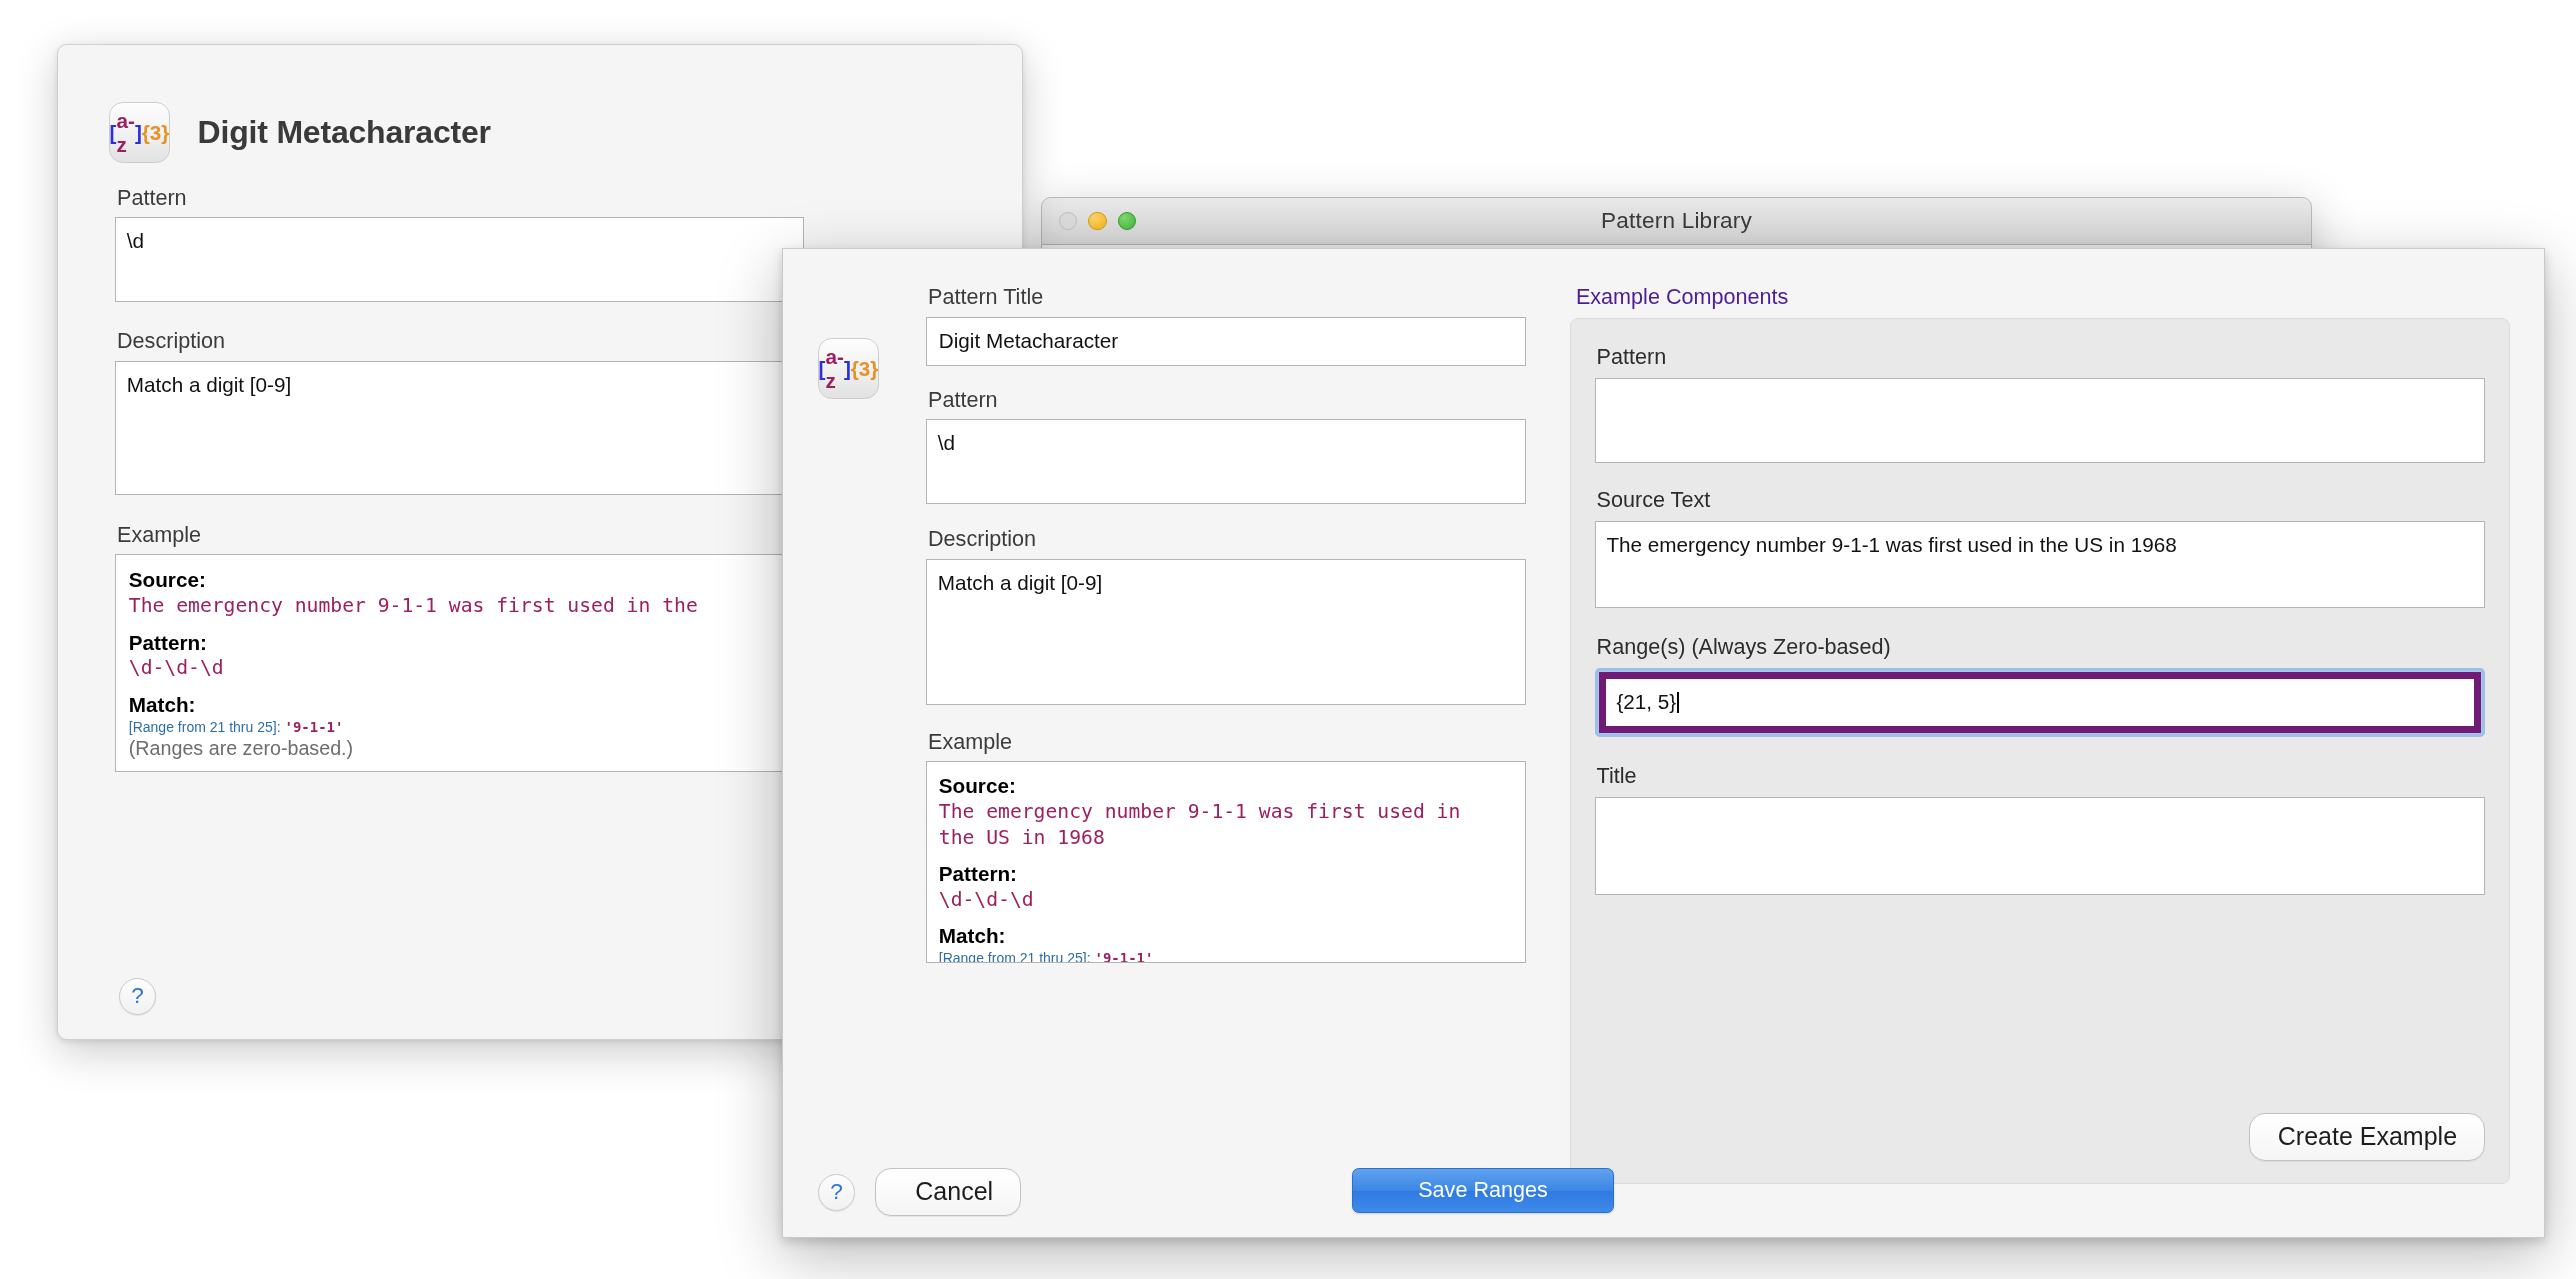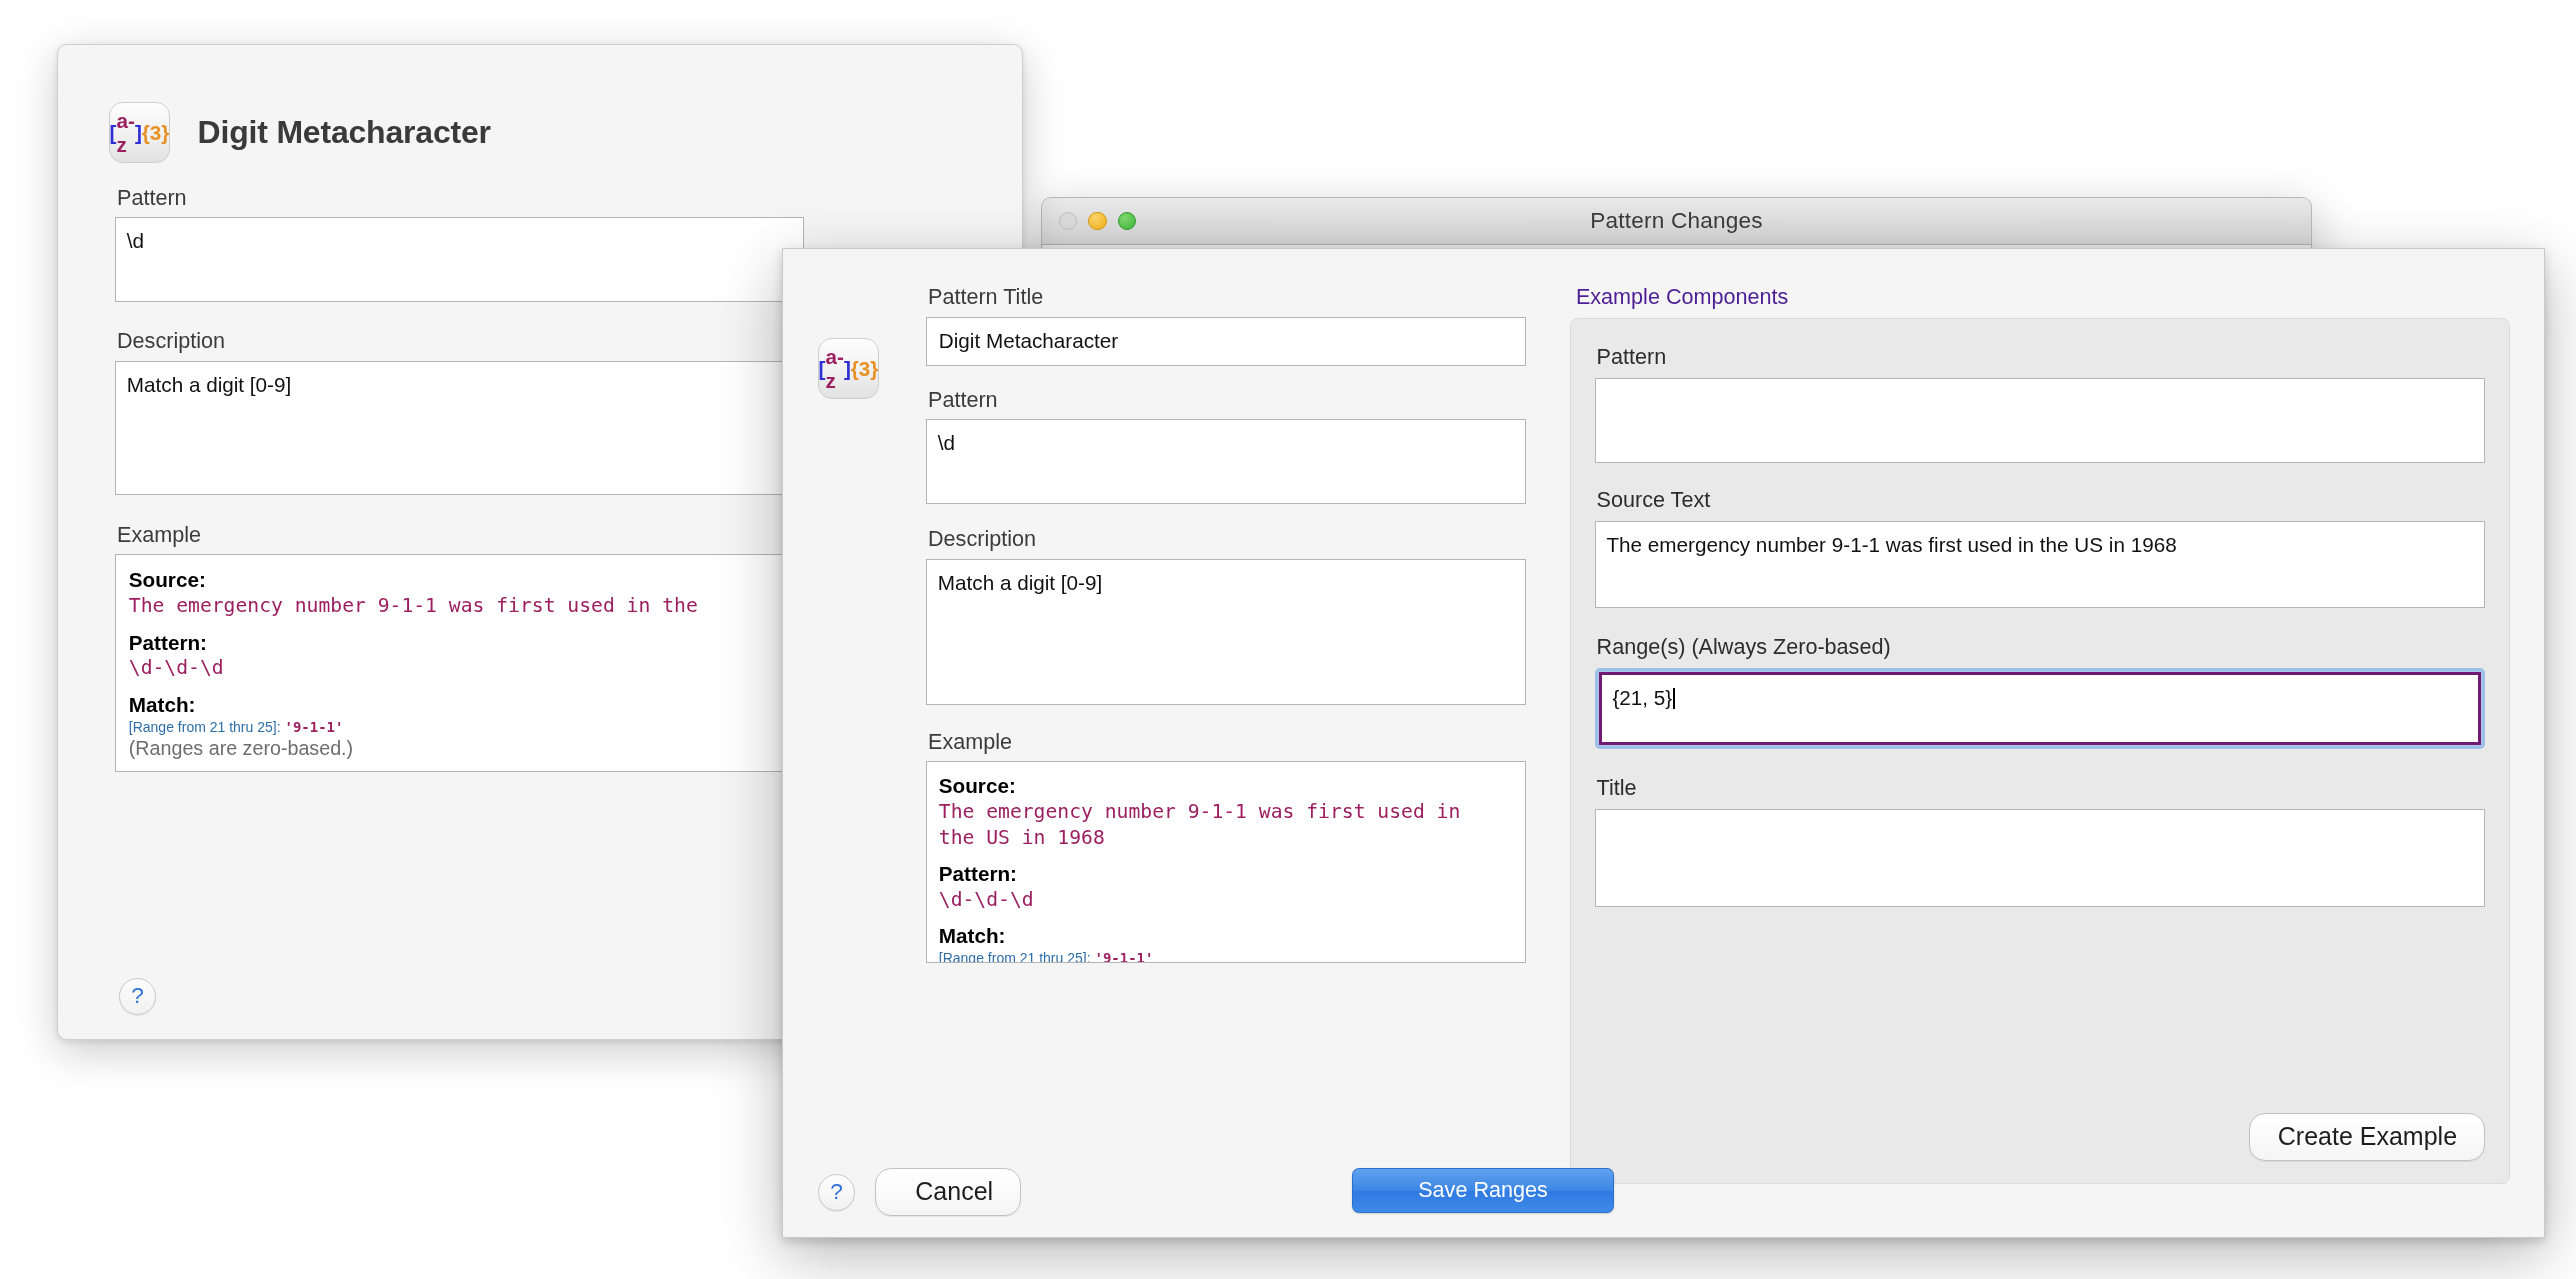--- a/index.html
+++ b/index.html
@@ -262,22 +262,22 @@
   #ec-range-label { margin-top: 26.6px; }
   #ec-range-wrap {
     border: 3px solid #9dc0e8;
     border-radius: 4.9px;
     padding: 1px;
     width: 100%;
     box-sizing: border-box;
     background: #a9c9ec;
   }
   #ec-range-box {
-    width: 100%; height: 73px;
-    border: 3px solid #701a75;
+    width: 100%; height: 61px;
+    border: 7px solid #701a75;
     position: relative;
   }
   .caret {
     display: inline-block;
     width: 2px;
     height: 21.6px;
     background: #000;
     vertical-align: -3.9px;
     margin-left: 1px;
   }
@@ -324,21 +324,21 @@
 
 <div id="root">
 
   <div class="window" id="bg-window">
     <div id="bg-titlebar">
       <div class="traffic-lights">
         <span class="tl tl-close"></span>
         <span class="tl tl-min"></span>
         <span class="tl tl-zoom"></span>
       </div>
-      <div id="bg-title">Pattern Changes</div>
+      <div id="bg-title">Pattern Library</div>
     </div>
     <div id="bg-body"></div>
   </div>
 
   <div class="window" id="left-window">
 
     <div id="left-header">
       <div class="app-icon big">
         <span class="icon-brk">[</span>
           <span class="icon-az">a-z</span>

